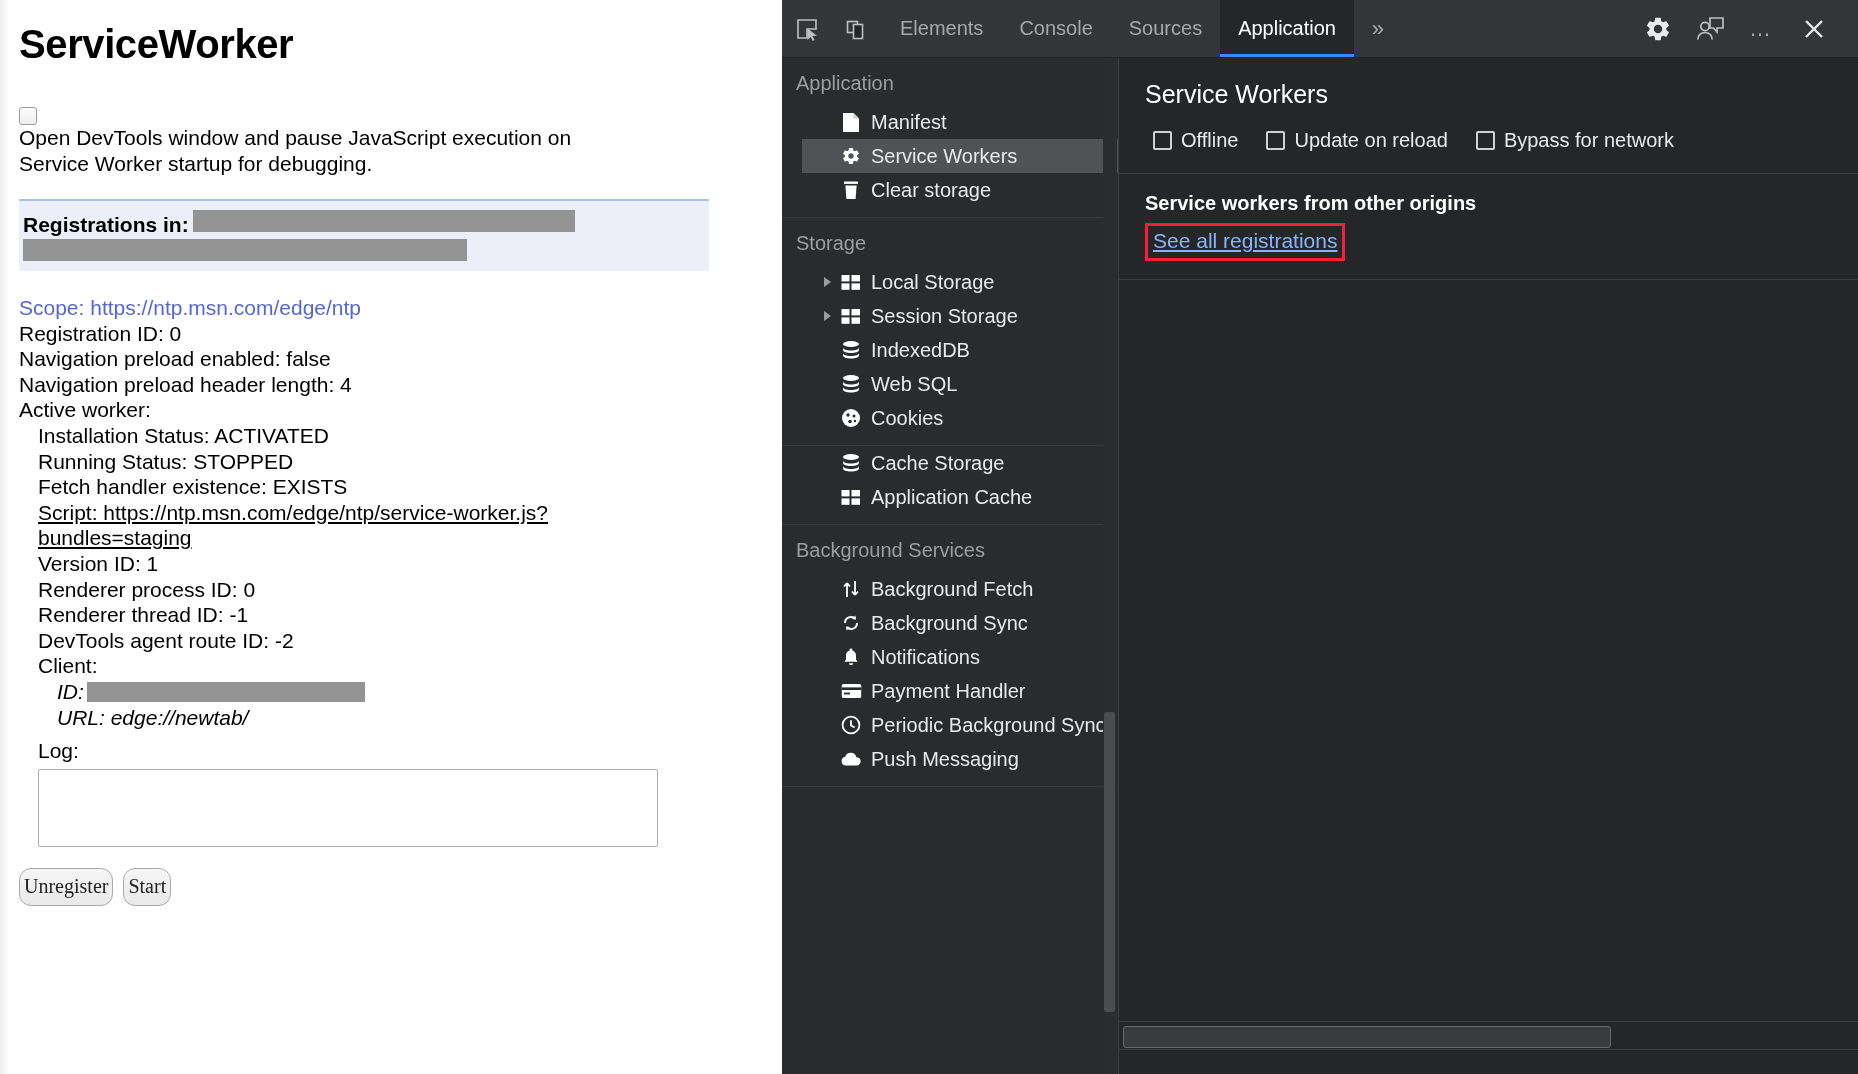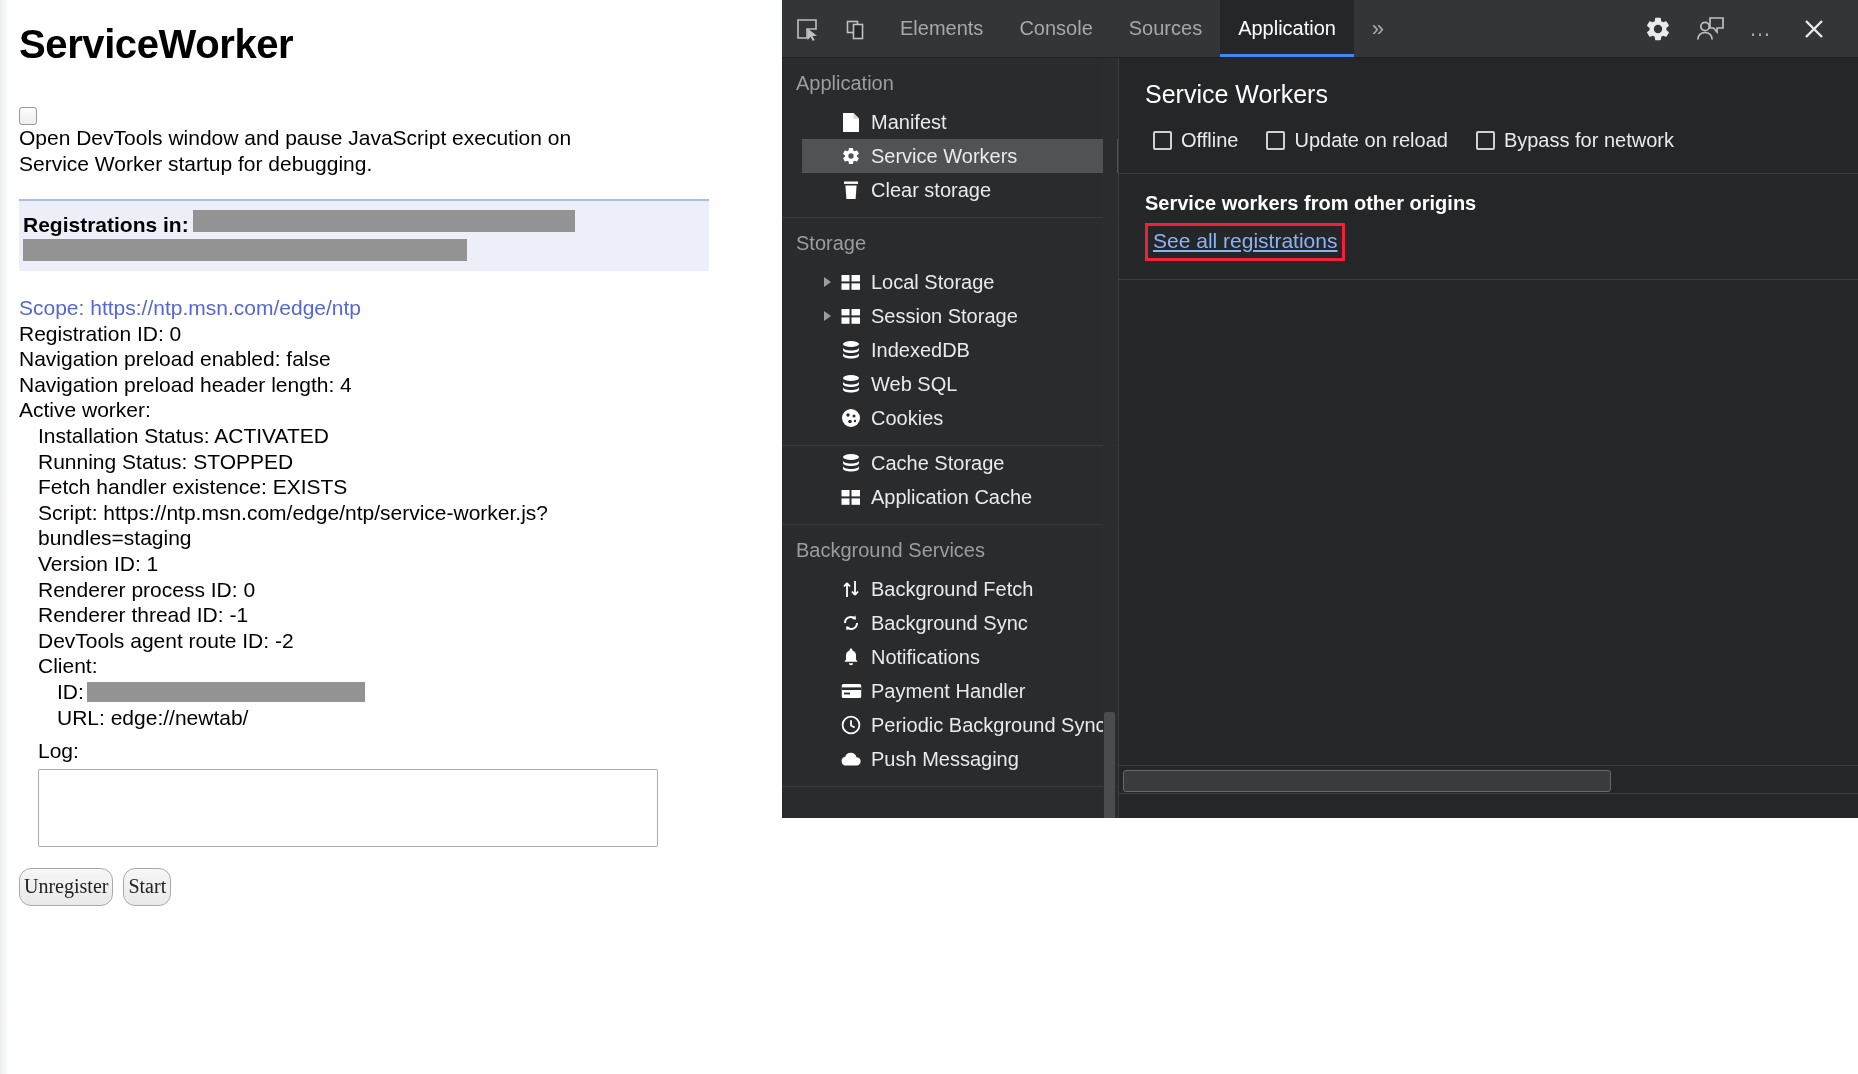--- a/index.html
+++ b/index.html
@@ -79,22 +79,22 @@
 
   .sw-detail {
     margin: 24px 0 0 19px;
     font-size: 21px;
     line-height: 25.6px;
     color: #000;
     width: 640px;
   }
   .sw-scope { color: #5566d6; }
   .ind-1 { padding-left: 19px; }
-  .ind-2 { padding-left: 38px; }
-  .sw-detail .wrapline { width: 575px; }
+  .ind-2 { padding-left: 38px; font-style: italic; }
+  .sw-detail .wrapline { width: 575px; text-decoration: underline; }
 
   .redact-id { width: 278px; height: 20px; display: inline-block; background: #939393; vertical-align: -3px; margin-left: 3px;}
 
   .log-label { margin-top: 8px; }
   .log-box {
     margin: 5px 0 0 38px;
     width: 620px; height: 78px;
     border: 1px solid #aaacae;
     border-radius: 2px;
     background: #fff;
@@ -109,21 +109,21 @@
     padding: 7px 4px 9px;
     background: linear-gradient(to bottom, #f6f6f6, #e9e9e9);
     border: 1px solid #a9a9a9;
     border-radius: 12px;
     line-height: 1;
   }
 
   
   #devtools {
     position: absolute; left: 782px; top: 0;
-    width: 1076px; height: 818px;
+    width: 1076px; height: 1074px;
     background: #242628;
     color: #d7d9da;
     font-size: 19px;
   }
 
   
   .dt-toolbar {
     height: 58px;
     display: flex; align-items: stretch;
     background: #333639;

